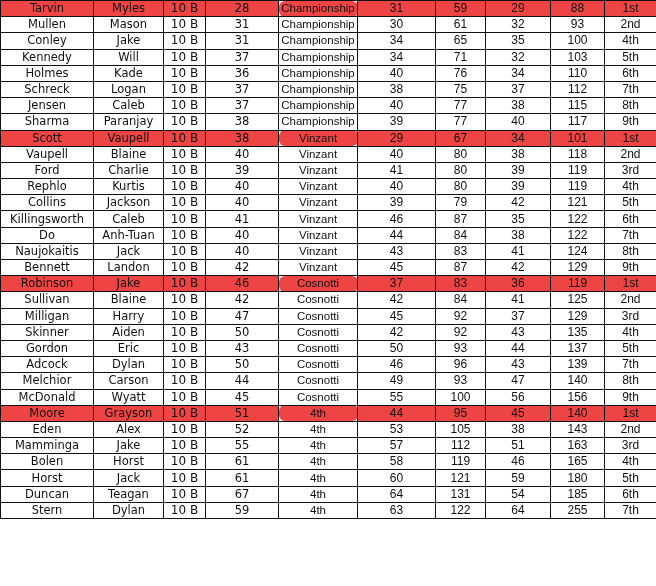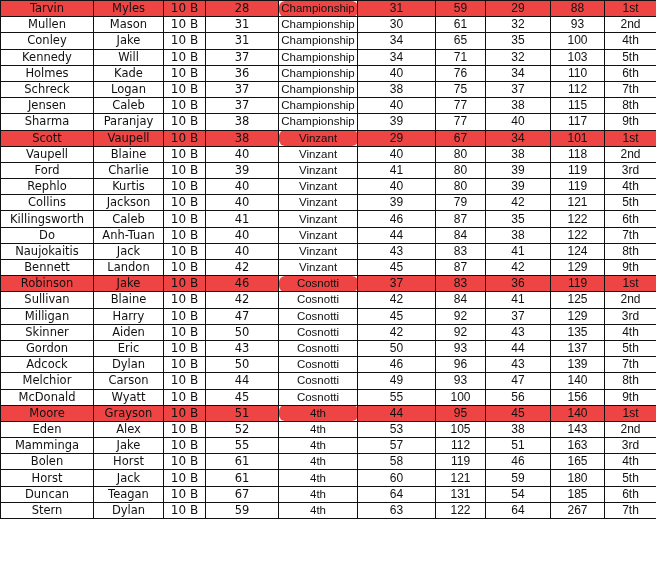--- a/index.html
+++ b/index.html
@@ -424,17 +424,17 @@
   </tr>
       <tr class="row">
     <td class="c-last">Stern</td>
     <td class="c-first">Dylan</td>
     <td class="c-grade">10 B</td>
     <td class="c-front">59</td>
     <td class="c-flight">4th</td>
     <td class="c-r1">63</td>
     <td class="c-r2">122</td>
     <td class="c-back">64</td>
-    <td class="c-total">267</td>
+    <td class="c-total">255</td>
     <td class="c-place">7th</td>
   </tr>
     </tbody>
 </table>
 
 </body></html>

